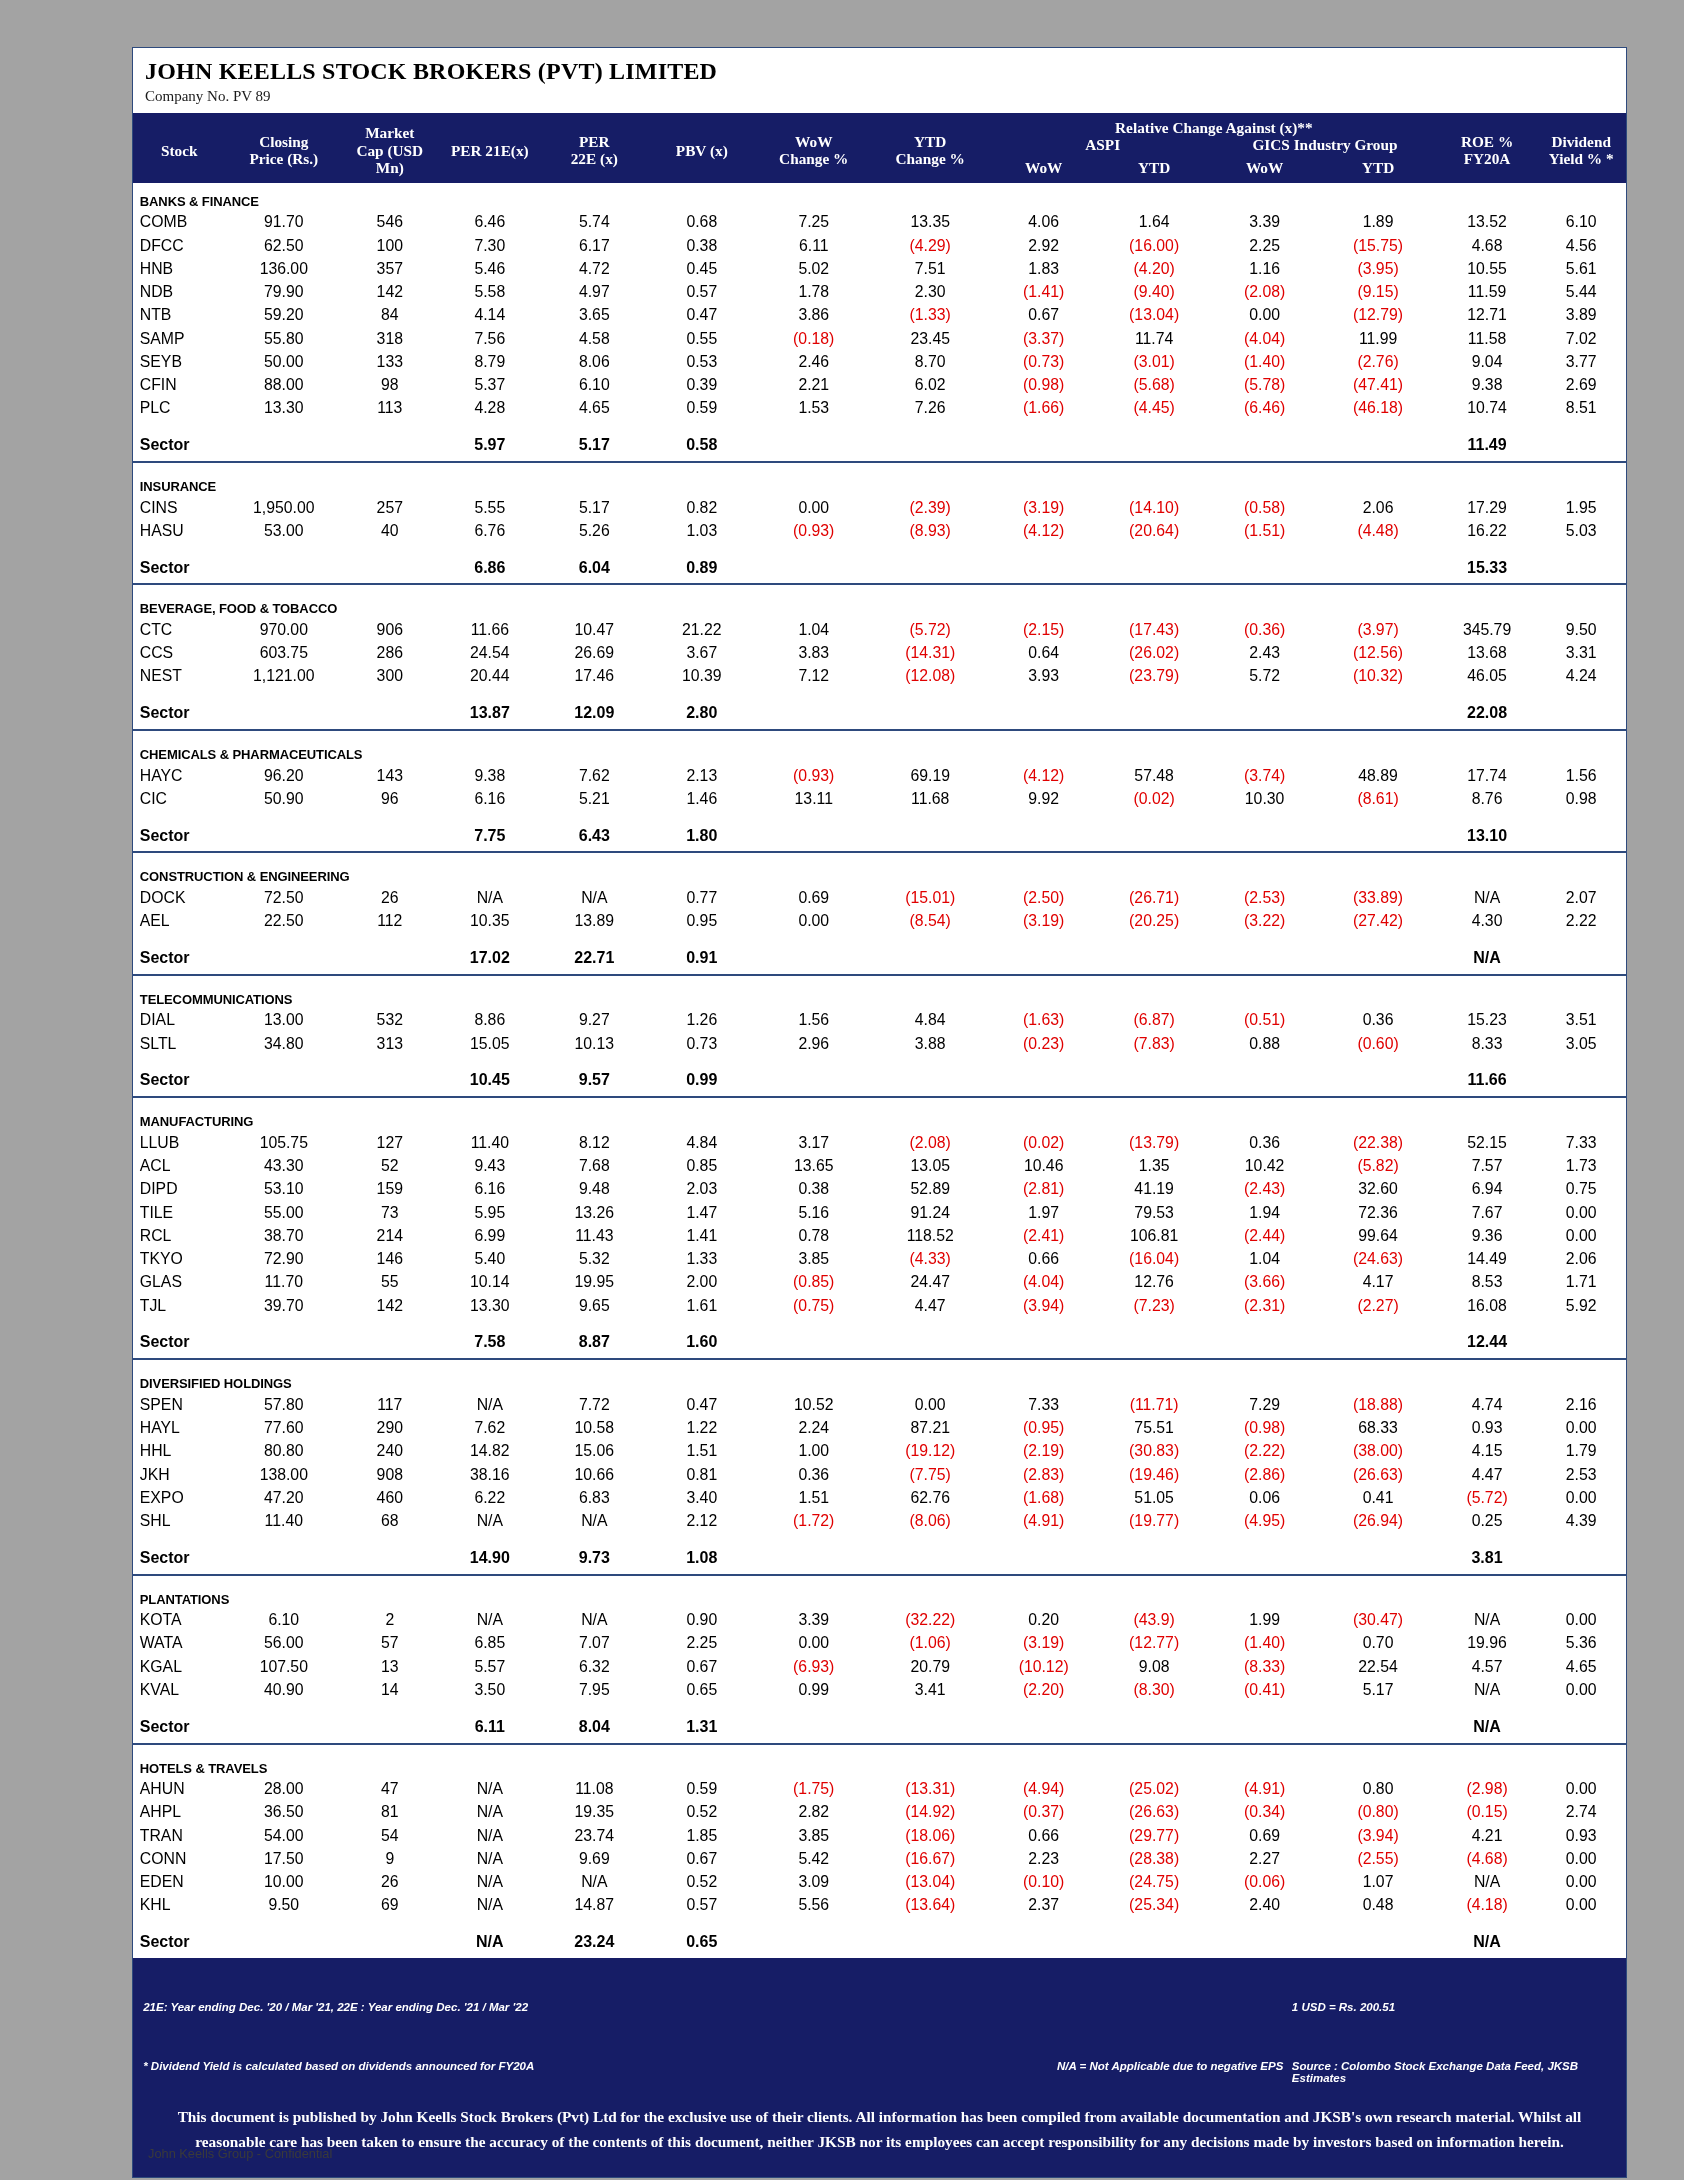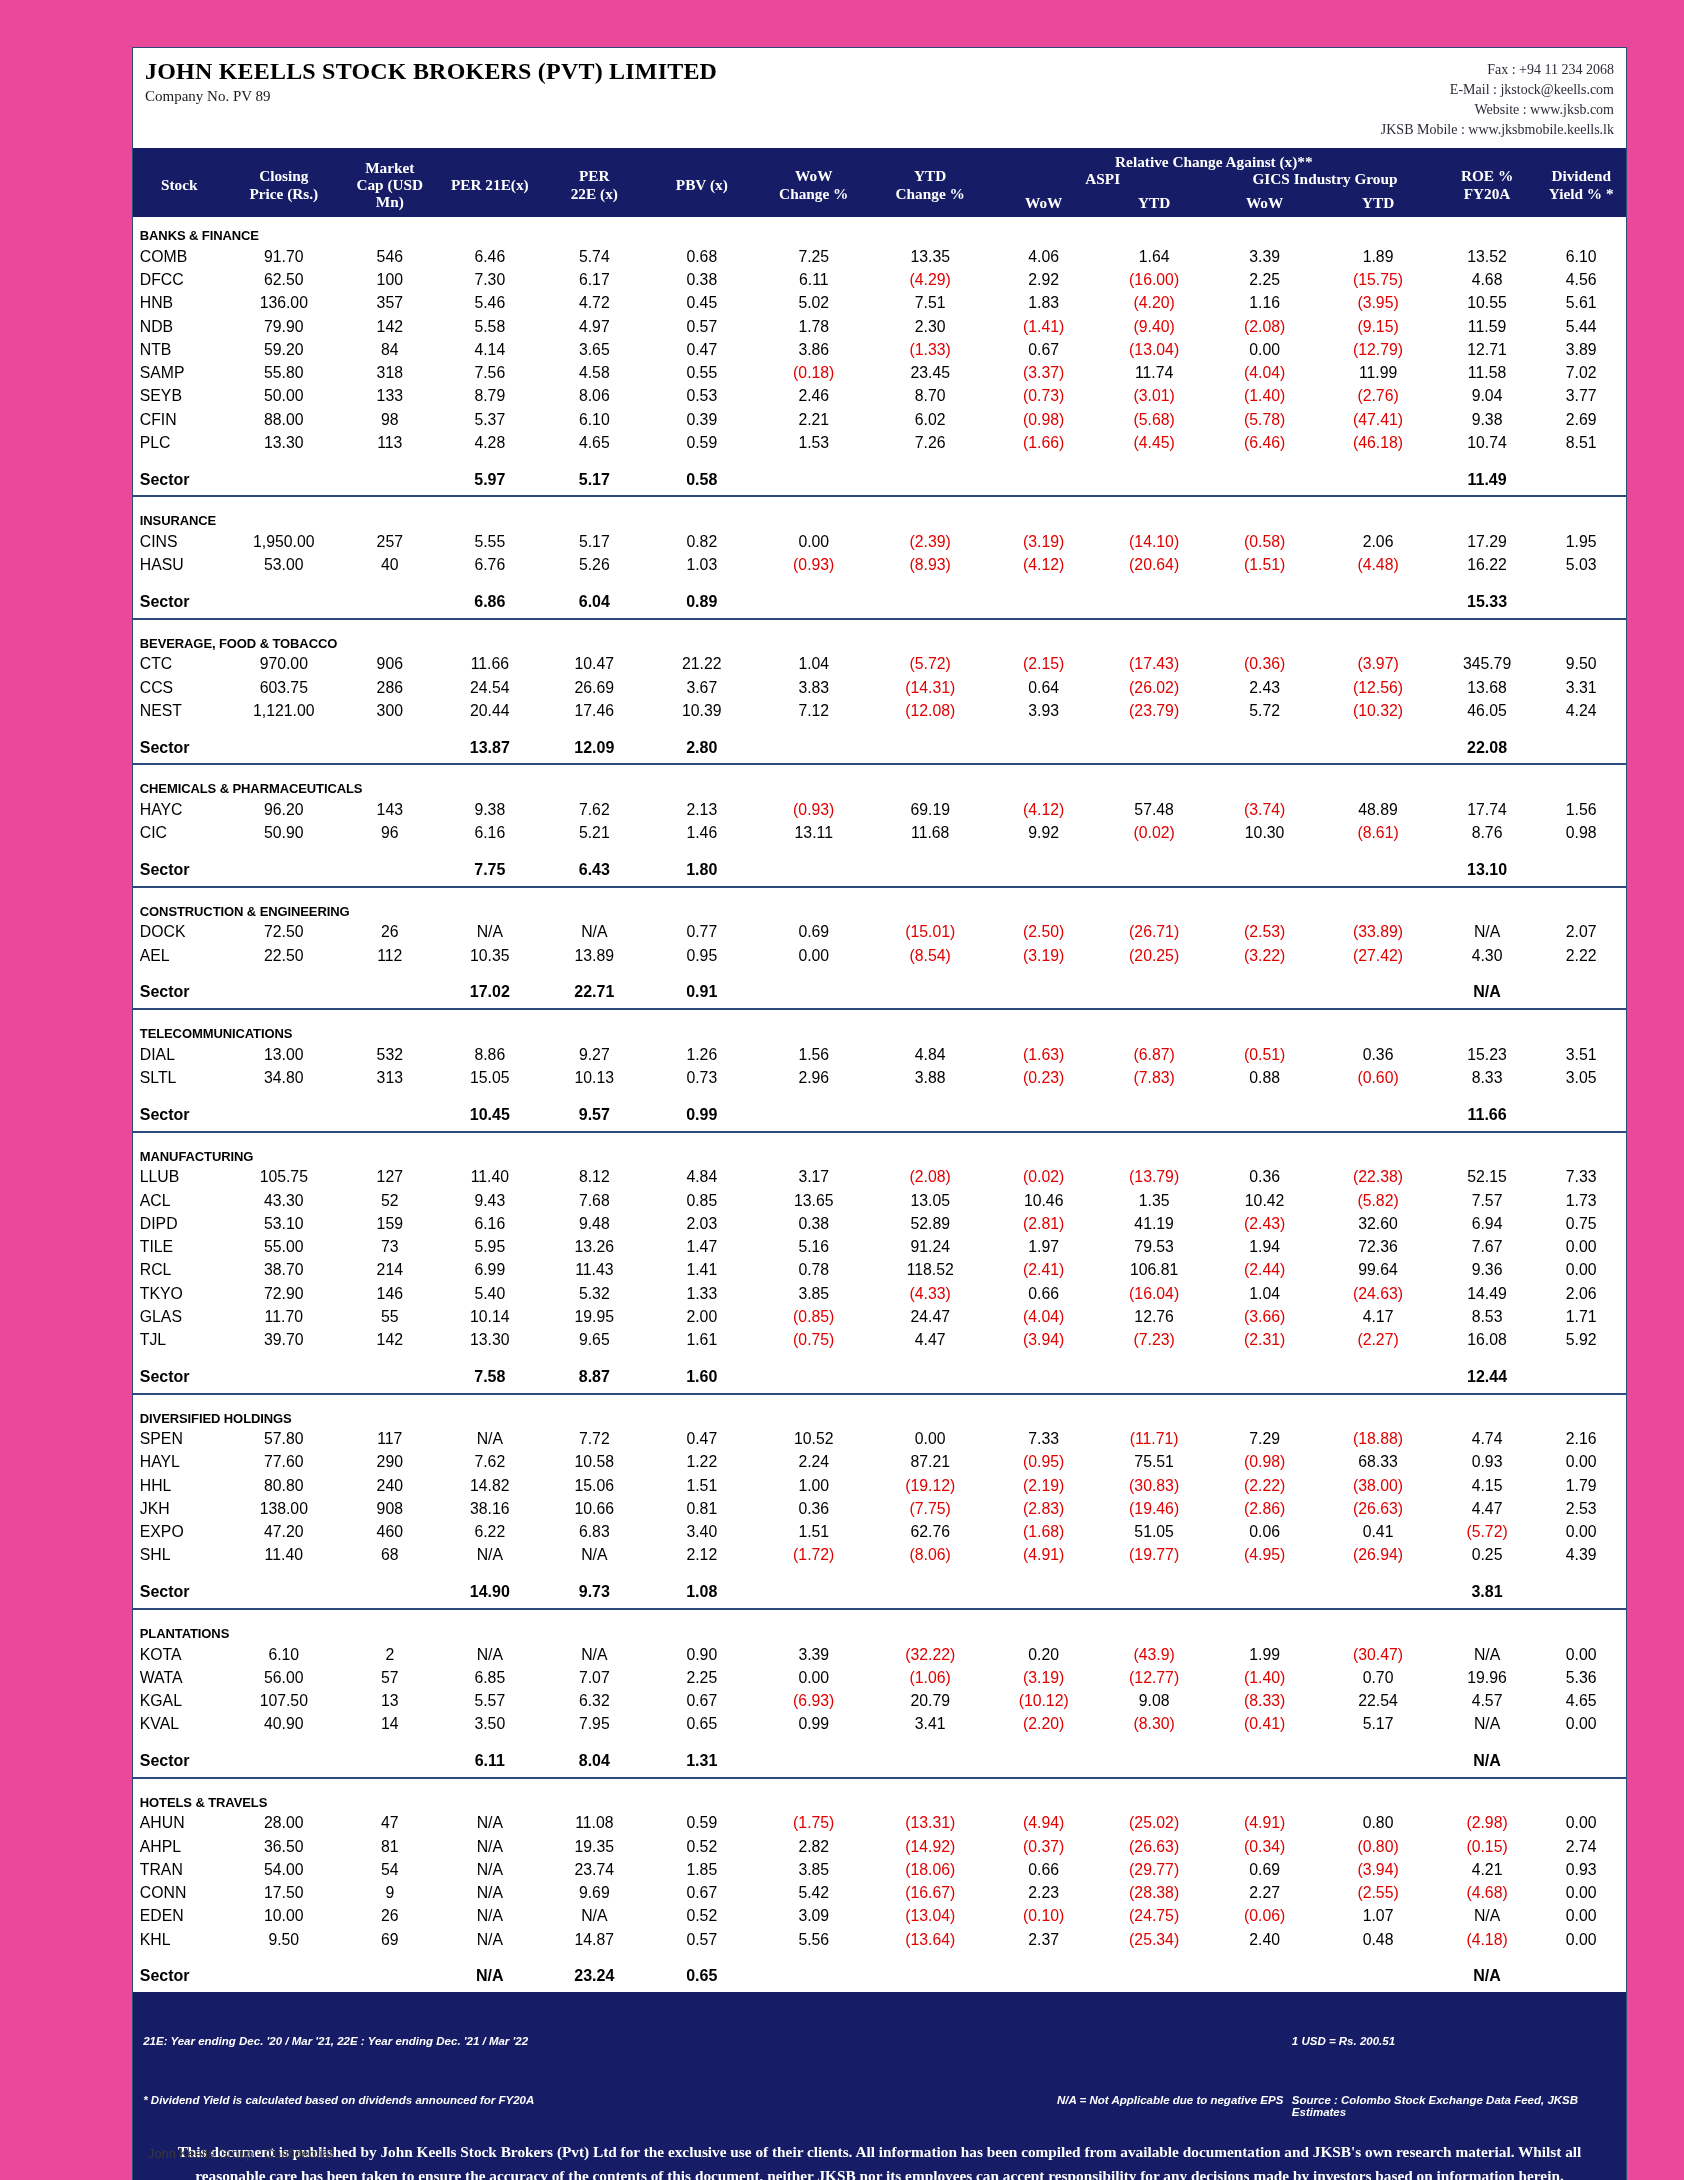--- a/index.html
+++ b/index.html
@@ -6,21 +6,21 @@
   html, body {
     margin: 0; padding: 0;
     background: #ffffff;
     width: 1685px;
     font-family: "Liberation Serif", serif;
   }
   .page {
     position: relative;
     width: 1685px;
     height: 2181px;
-    background: #ec4899;
+    background: #a3a3a3;
   }
 
   
   .doc-frame {
     position: absolute;
     left: 132px;
     top: 47px;
     width: 1495px;
     border: 1.7px solid #2e4a7d;
     background: #ffffff;
@@ -162,26 +162,20 @@
 <body>
 
 <div class="page">
 
   <div class="doc-frame">
 
     <div class="letterhead">
       <div class="lh-left">
         <div class="company-name">JOHN KEELLS STOCK BROKERS (PVT) LIMITED</div>
         <div class="company-no">Company No. PV 89</div>
-      </div>
-      <div class="lh-right">
-        <div>Fax : +94 11 234 2068</div>
-        <div>E-Mail : jkstock@keells.com</div>
-        <div>Website : www.jksb.com</div>
-        <div>JKSB Mobile : www.jksbmobile.keells.lk</div>
       </div>
     </div>
 
     <table class="main">
       <colgroup>
         <col style="width:6.2%">
         <col style="width:7.8%">
         <col style="width:6.4%">
         <col style="width:7.0%">
         <col style="width:7.0%">

